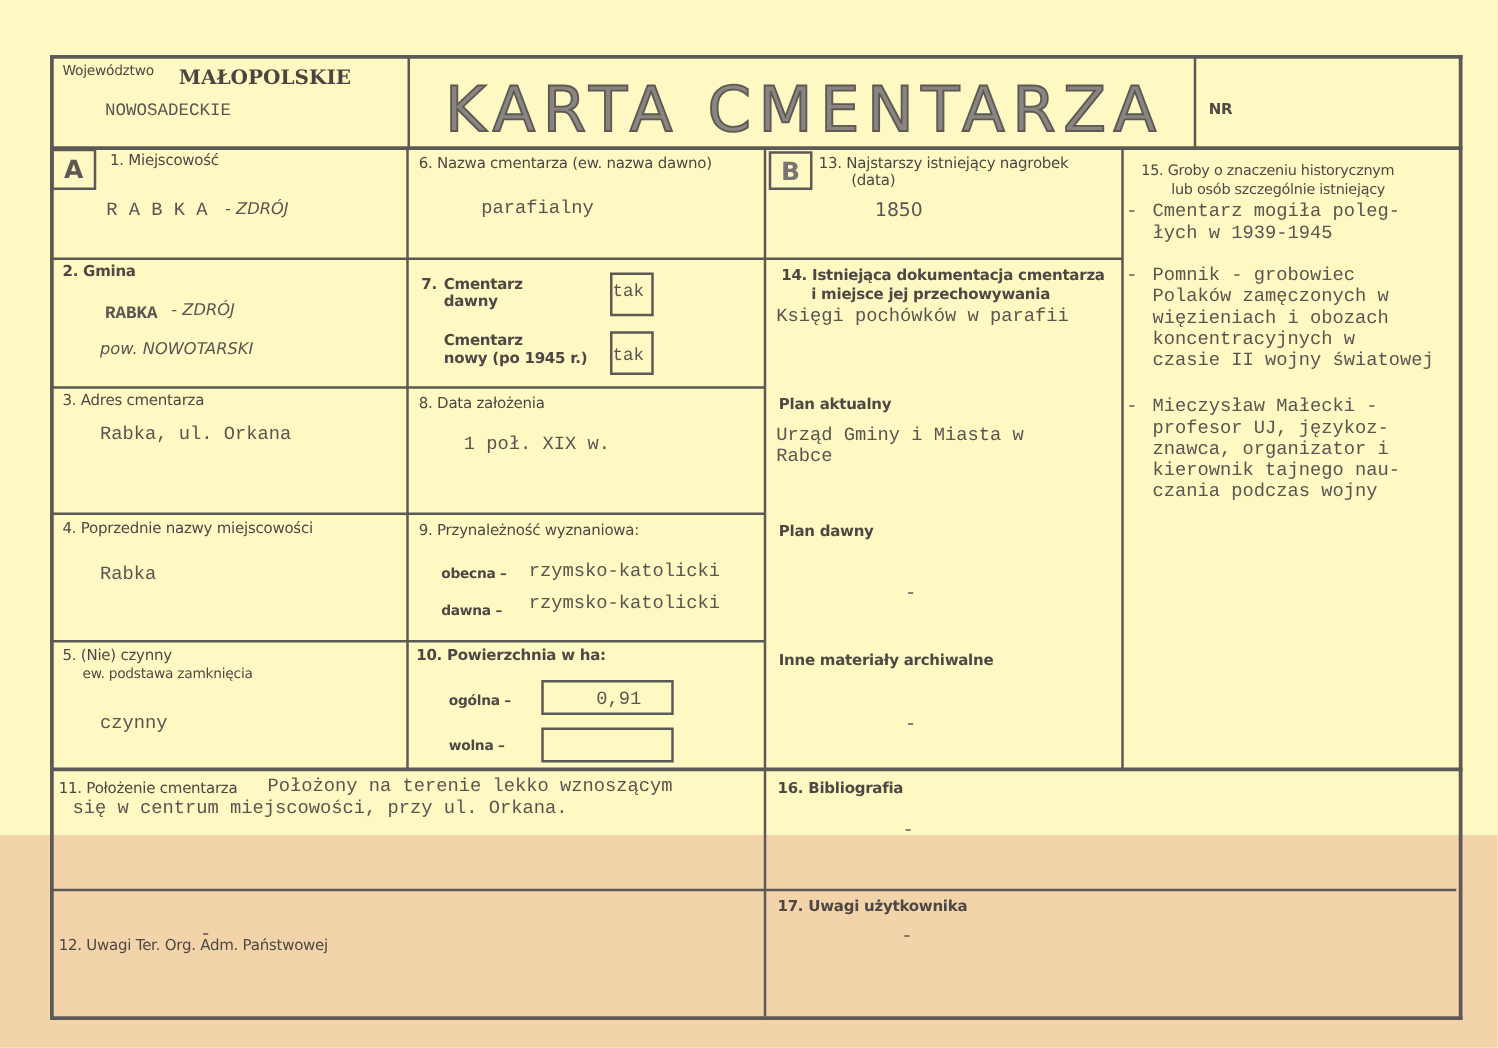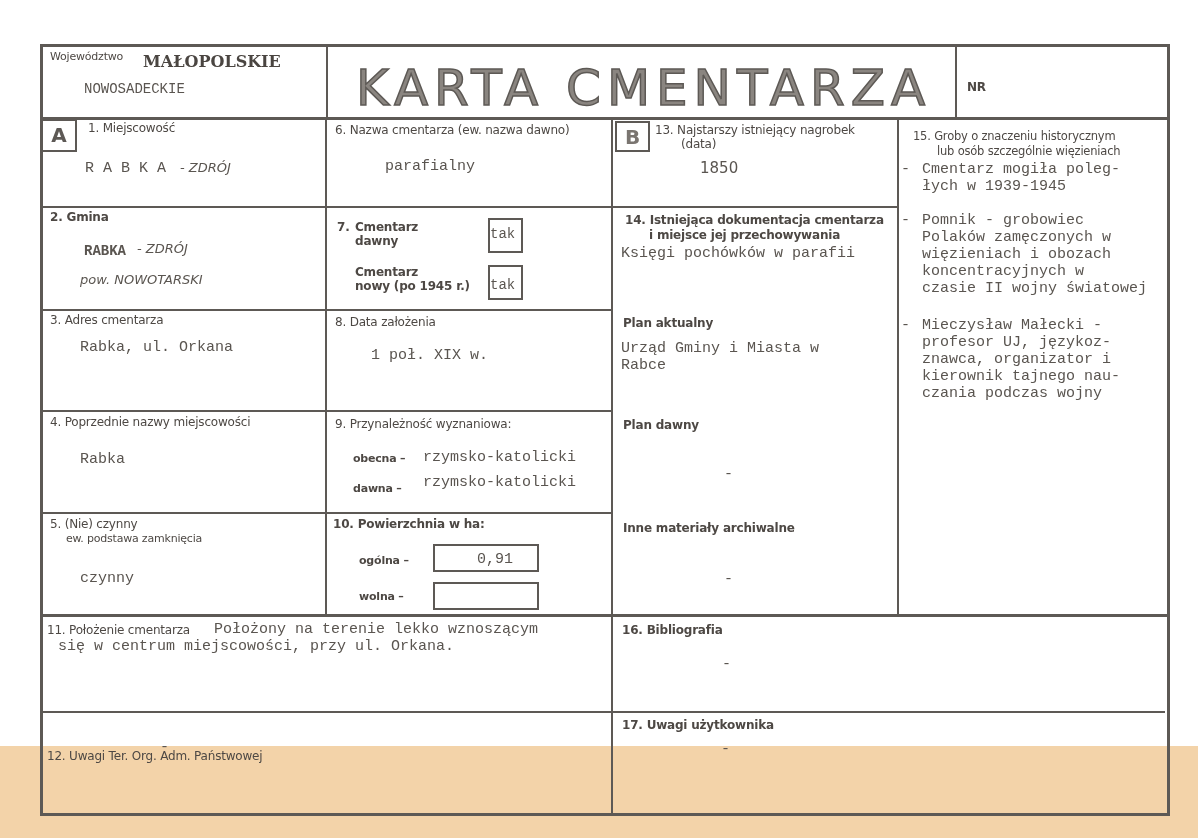--- a/index.html
+++ b/index.html
@@ -1,18 +1,18 @@
 <!DOCTYPE html>
 <html><head>
 <meta charset="utf-8">
 <style>
   html,body{margin:0;padding:0;}
   body{width:1198px;height:838px;background:#f3d3a9;position:relative;overflow:hidden;
        font-family:"DejaVu Sans",sans-serif;color:#4a4541;}
-  .card{position:absolute;left:0;top:0;width:1198px;height:746px;background:#ffffff;}
+  .card{position:absolute;left:0;top:0;width:1198px;height:668px;background:#fef9c3;}
   .ln{position:absolute;background:#5d5955;}
   .lbl{position:absolute;font-family:"DejaVu Sans",sans-serif;font-weight:bold;color:#4d4844;font-size:12px;line-height:13px;letter-spacing:-0.2px;}
   .lbl.sm{font-size:11px;}
   .tw{position:absolute;font-family:"Liberation Mono","DejaVu Sans Mono",monospace;color:#5a5550;font-size:15px;line-height:17px;white-space:pre;}
   .hand{position:absolute;font-family:"DejaVu Sans",sans-serif;color:#5a5550;font-size:13px;font-style:italic;}
   .box{position:absolute;border:2.5px solid #5d5955;box-sizing:border-box;}
   .title{position:absolute;left:356px;top:58px;font-family:"DejaVu Sans",sans-serif;font-size:50px;letter-spacing:6px;color:#8a8580;
          font-weight:normal;-webkit-text-stroke:1.5px #5d5955;line-height:60px;}
   .letterbox{position:absolute;border:2.5px solid #5d5955;box-sizing:border-box;font-weight:bold;font-size:20px;text-align:center;line-height:28px;color:#5d5955;}
 </style>
@@ -118,21 +118,21 @@
   <div class="tw" style="left:621px;top:245px;">Księgi pochówków w parafii</div>
   <div class="lbl" style="left:623px;top:317px;">Plan aktualny</div>
   <div class="tw" style="left:621px;top:340px;">Urząd Gminy i Miasta w</div>
   <div class="tw" style="left:621px;top:357px;">Rabce</div>
   <div class="lbl" style="left:623px;top:419px;">Plan dawny</div>
   <div class="tw" style="left:724px;top:466px;">-</div>
   <div class="lbl" style="left:623px;top:522px;">Inne materiały archiwalne</div>
   <div class="tw" style="left:724px;top:571px;">-</div>
 
   <div class="lbl" style="left:913px;top:130px;font-weight:normal;font-size:11.5px;">15. Groby o znaczeniu historycznym</div>
-  <div class="lbl" style="left:937px;top:145px;font-weight:normal;font-size:11.5px;">lub osób szczególnie więzieniach</div>
+  <div class="lbl" style="left:937px;top:145px;font-weight:normal;font-size:11.5px;">lub osób szczególnie istniejący</div>
 
   <div>
     <div class="tw" style="left:901px;top:161px;">-</div>
     <div class="tw" style="left:922px;top:161px;">Cmentarz mogiła poleg-</div>
     <div class="tw" style="left:922px;top:178px;">łych w 1939-1945</div>
 
     <div class="tw" style="left:901px;top:212px;">-</div>
     <div class="tw" style="left:922px;top:212px;">Pomnik - grobowiec</div>
     <div class="tw" style="left:922px;top:229px;">Polaków zamęczonych w</div>
     <div class="tw" style="left:922px;top:246px;">więzieniach i obozach</div>

